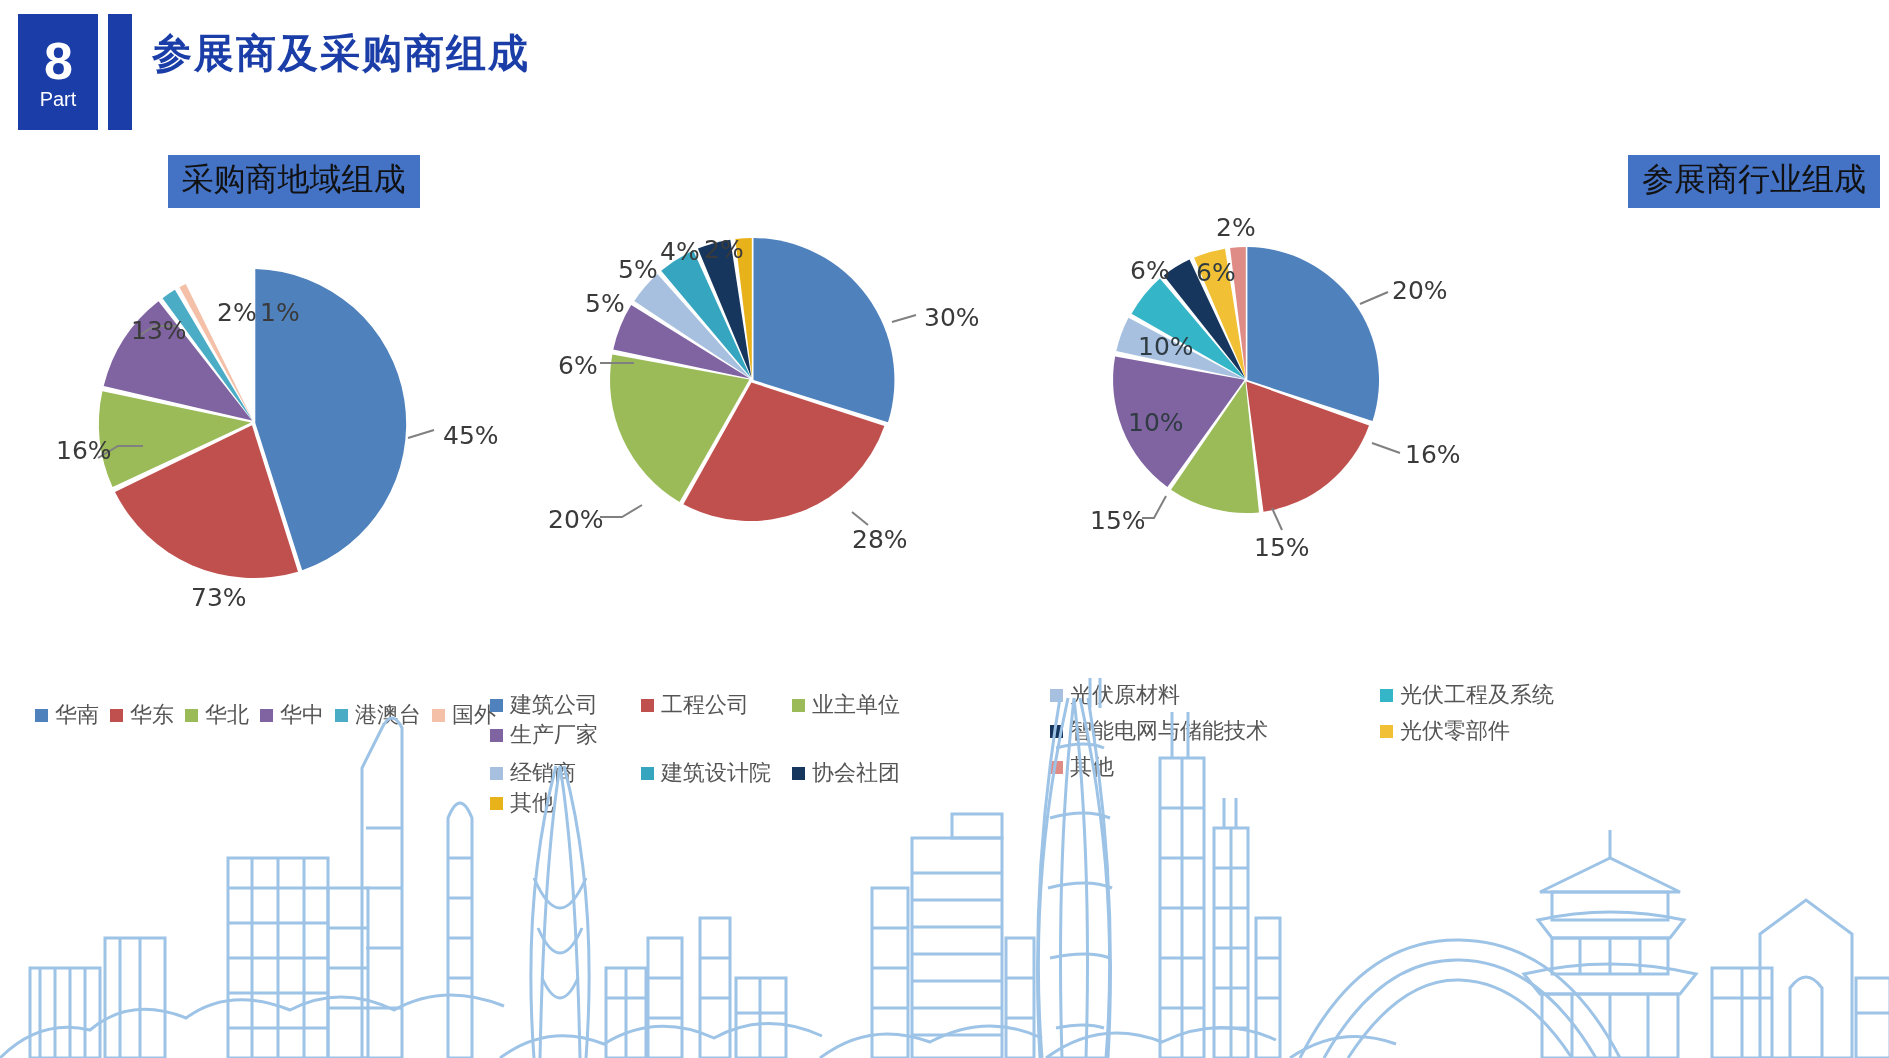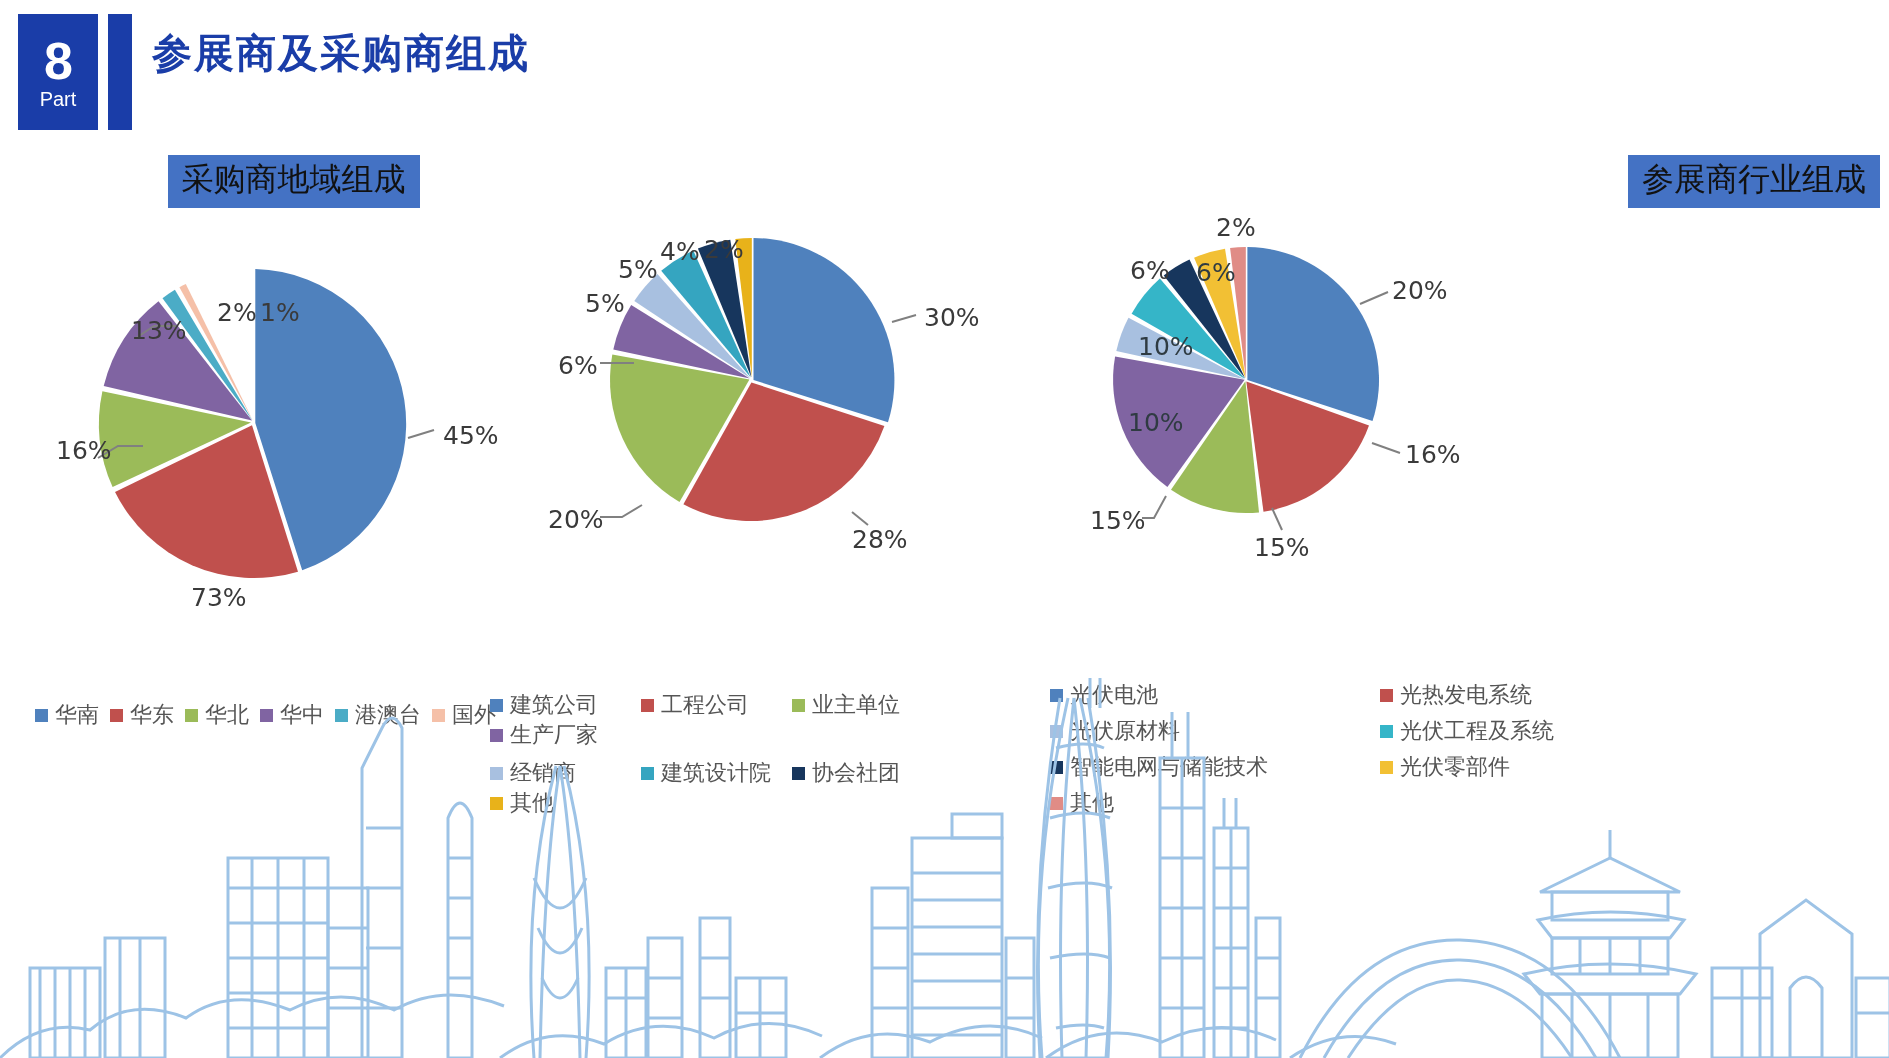--- a/index.html
+++ b/index.html
@@ -241,29 +241,20 @@
       </span><span class="li">
         <i class="swatch" style="background:#e8b21a"></i>
         <span class="lbl">其他</span>
       </span>
   </span>
 </div>
 
 <div class="legend" id="legend3">
   <span class="lrow">
     <span class="li c1">
-        <i class="swatch" style="background:#4f81bd"></i>
-        <span class="lbl">光伏电池</span>
-      </span><span class="li">
-        <i class="swatch" style="background:#c0504d"></i>
-        <span class="lbl">光热发电系统</span>
-      </span>
-  </span>
-  <span class="lrow">
-    <span class="li c1">
         <i class="swatch" style="background:#a8c0e0"></i>
         <span class="lbl">光伏原材料</span>
       </span><span class="li">
         <i class="swatch" style="background:#35b5c8"></i>
         <span class="lbl">光伏工程及系统</span>
       </span>
   </span>
   <span class="lrow">
     <span class="li c1">
         <i class="swatch" style="background:#17365d"></i>

